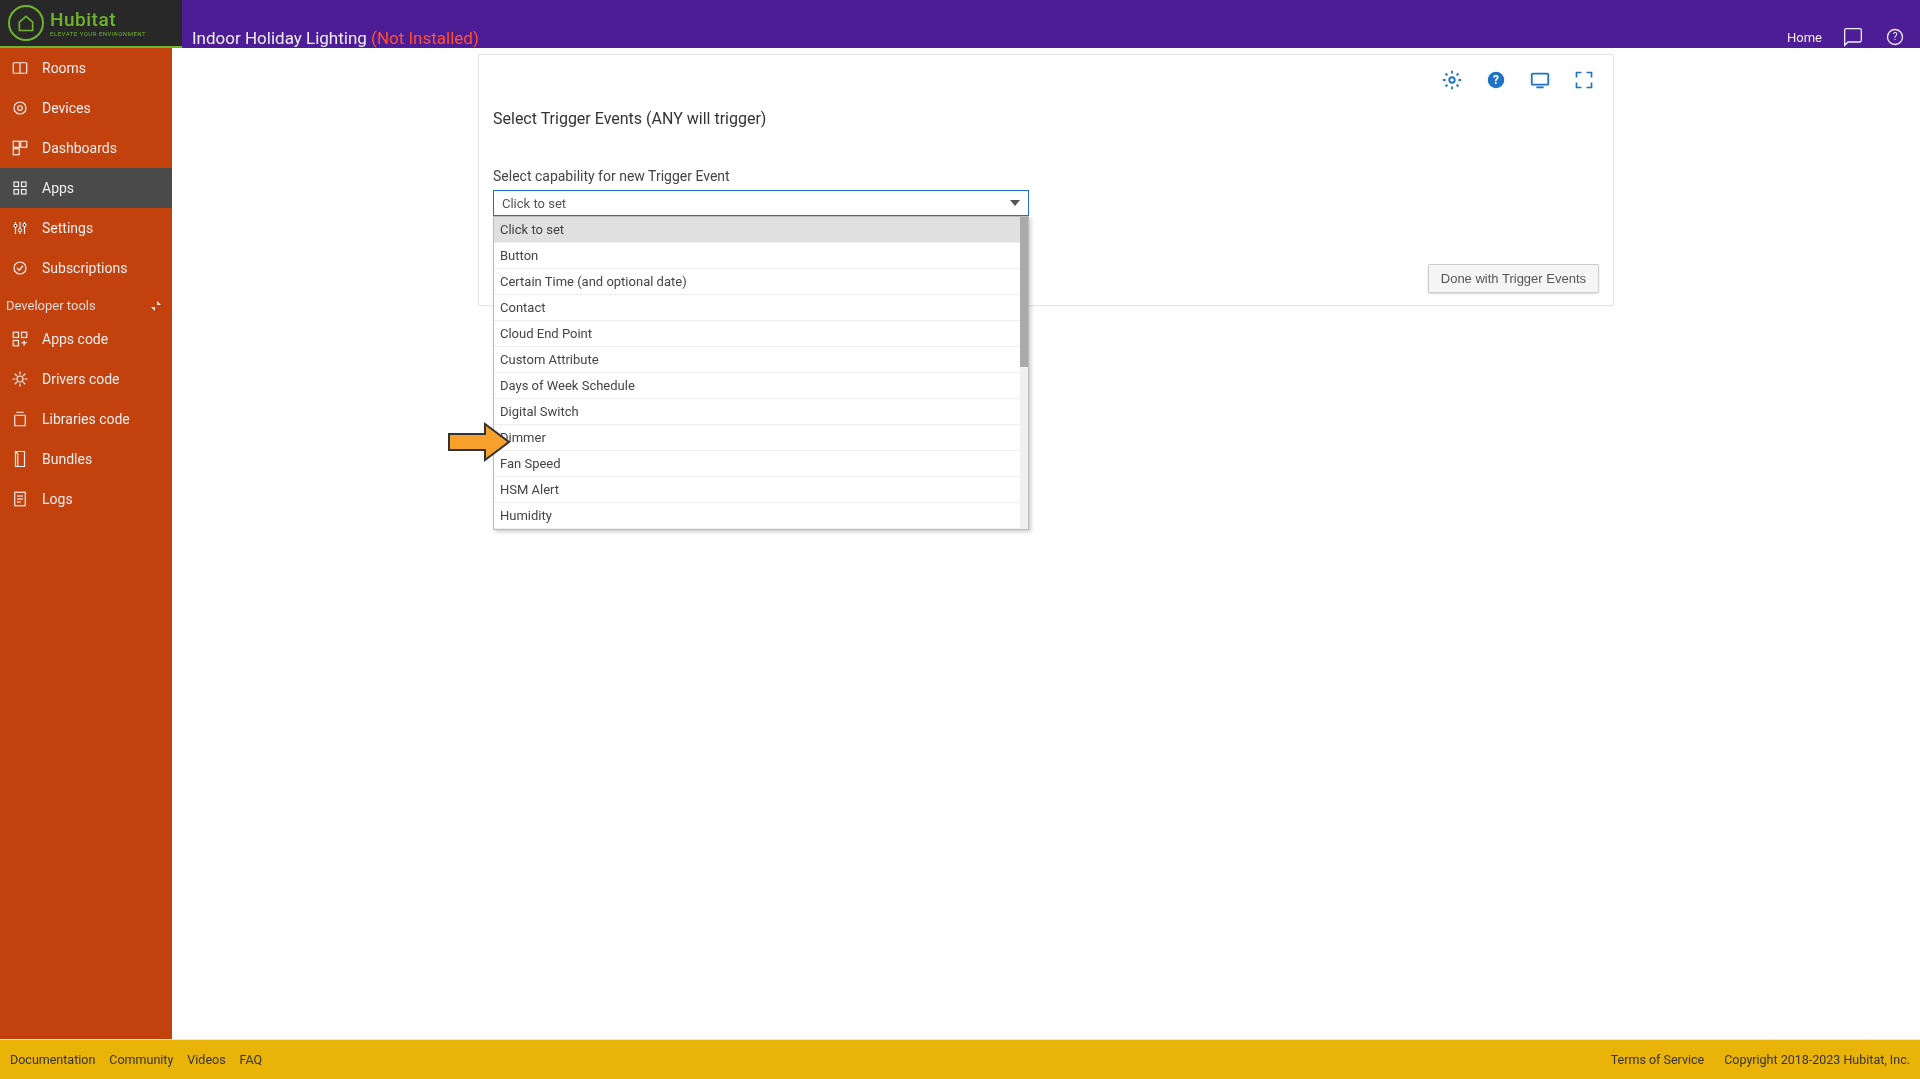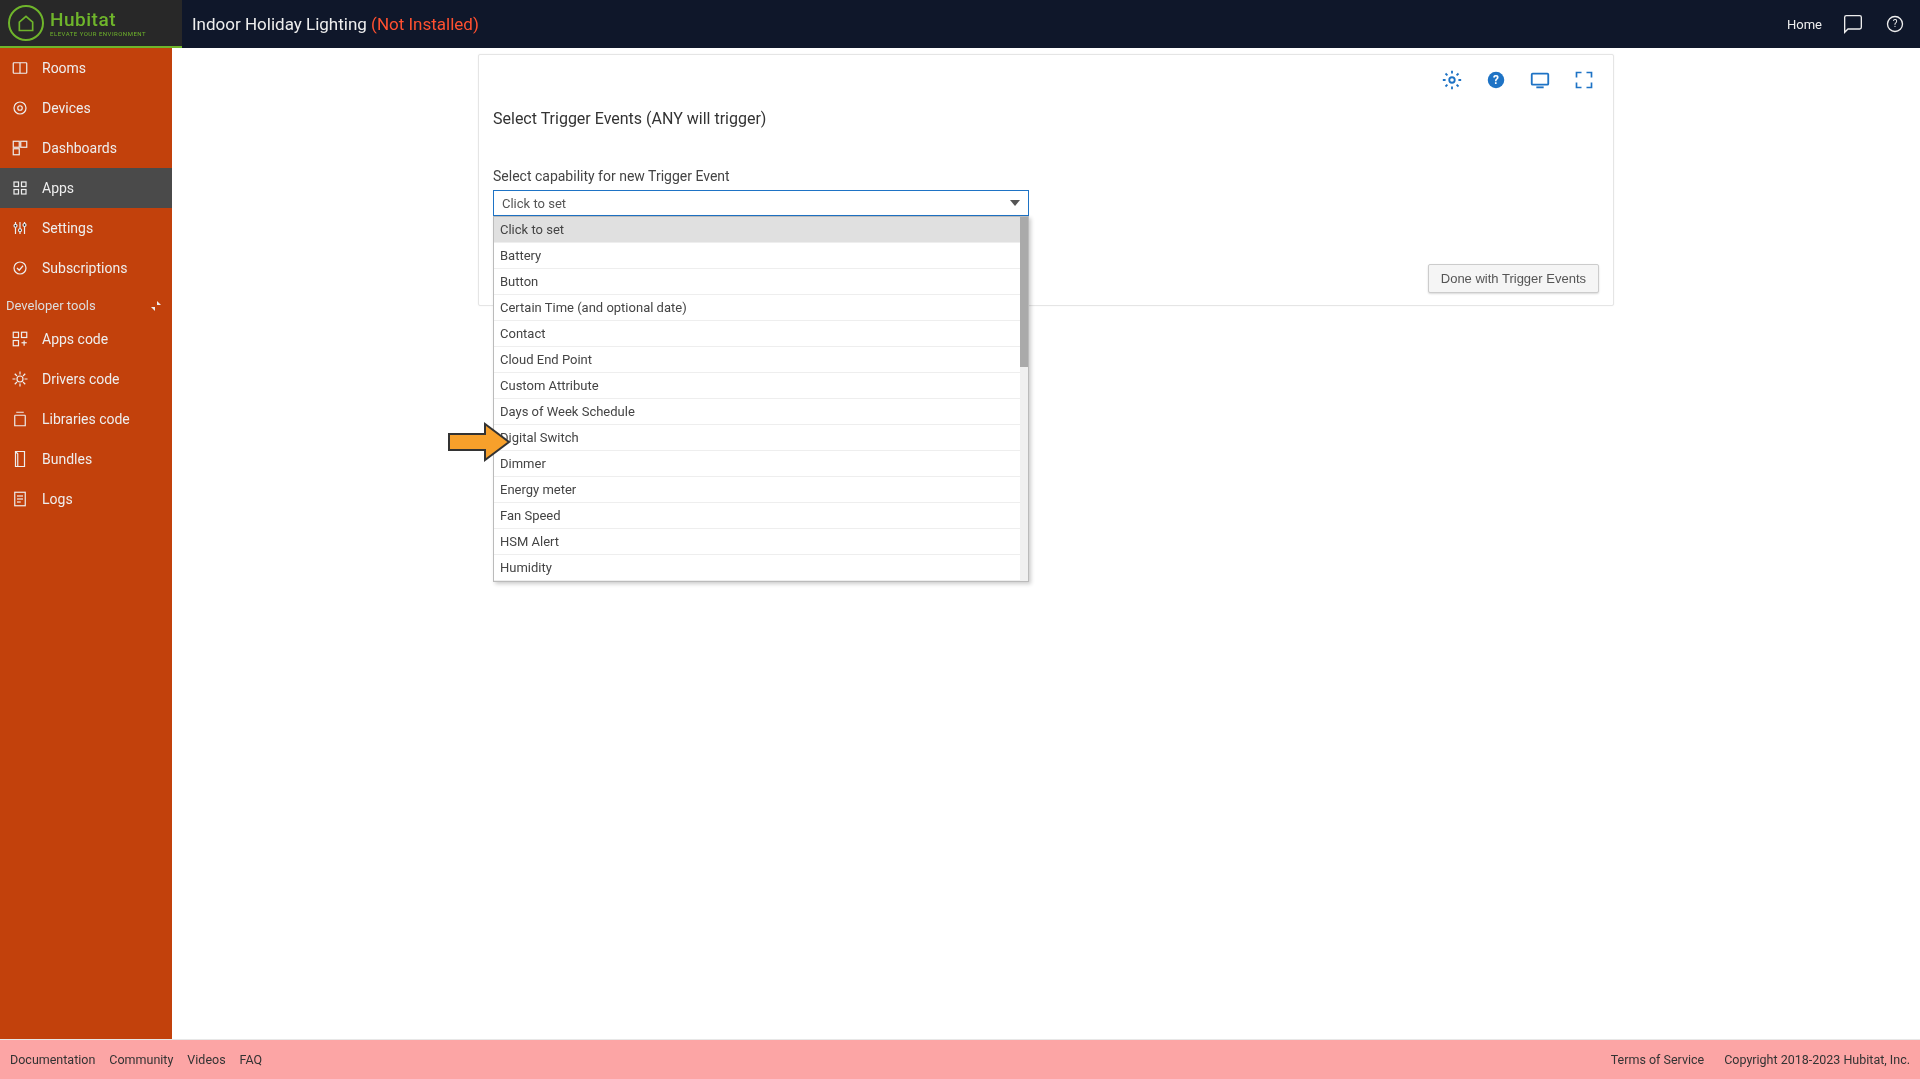--- a/index.html
+++ b/index.html
@@ -1,21 +1,21 @@
 <!DOCTYPE html>
 <html><head>
 <meta charset="utf-8">
 <style>
 * { margin: 0; padding: 0; box-sizing: border-box; }
 body { font-family: Roboto, Arial, sans-serif; background: #fff; color: #333; overflow: hidden; }
 
 .app { display: flex; flex-direction: column; height: 1079px; width: 1920px; }
 
 
-.topbar { height: 48px; background: #0f172a; display: flex; align-items: center; color: #eee; }
+.topbar { height: 48px; background: #4c1d95; display: flex; align-items: flex-end; color: #eee; }
 .logo-area { width: 182px; height: 48px; background: #282828; display: flex; align-items: center; padding-left: 8px; border-bottom: 2px solid #6fb52b; }
 .logo-circle { width: 36px; height: 36px; border: 2px solid #6fb52b; border-radius: 50%; display: flex; align-items: center; justify-content: center; margin-right: 6px; }
 .logo-circle svg { width: 20px; height: 20px; }
 .logo-text { display: flex; flex-direction: column; line-height: 1; }
 .logo-text .brand { color: #6fb52b; font-size: 19px; font-weight: 500; letter-spacing: 0.5px; }
 .logo-text .tag { color: #6fb52b; font-size: 6px; letter-spacing: 0.5px; margin-top: 2px; }
 .page-title { margin-left: 10px; font-size: 17px; }
 .page-title .not-installed { color: #ff5030; }
 .topbar-spacer { flex: 1; }
 .topbar-right { display: flex; align-items: center; gap: 20px; padding-right: 14px; }
@@ -49,21 +49,21 @@
 .opt { padding: 5px 6px; font-size: 13px; color: #444; border-bottom: 1px solid #eee; cursor: pointer; }
 .opt.selected { background: #e0e0e0; }
 
 .done-row { display: flex; justify-content: flex-end; padding: 36px 14px 0 0; }
 .done-btn { border: 1px solid #ccc; background: #f5f5f5; color: #555; font-size: 13px; padding: 6px 12px; border-radius: 2px; box-shadow: 0 1px 2px rgba(0,0,0,0.15); cursor: pointer; }
 
 
 .arrow-annot { position: absolute; left: -46px; top: 232px; z-index: 20; }
 
 
-.footer { height: 40px; background: #fca5a5; border-top: 1px solid #e7e7e7; display: flex; align-items: center; font-size: 12.5px; color: #333; padding: 12px 10px; }
+.footer { height: 40px; background: #eab308; border-top: 1px solid #e7e7e7; display: flex; align-items: center; font-size: 12.5px; color: #333; padding: 12px 10px; }
 .footer .fl { display: flex; gap: 14px; }
 .footer .spacer { flex: 1; }
 .footer .fr { display: flex; gap: 20px; }
 
 svg { display: block; }
 </style>
 </head>
 <body>
 
 <div class="app">
@@ -256,30 +256,28 @@
           <div class="field-label">Select capability for new Trigger Event</div>
 
           <div class="select-wrap">
             <div class="select-display">
               <span>Click to set</span>
               <span class="caret"></span>
             </div>
             <div class="dropdown-panel">
               <div class="dropdown-inner" id="dropdown-inner">
                 <div class="opt selected">Click to set</div>
-                  <div class="opt">Battery</div>
                   <div class="opt">Button</div>
                   <div class="opt">Certain Time (and optional date)</div>
                   <div class="opt">Contact</div>
                   <div class="opt">Cloud End Point</div>
                   <div class="opt">Custom Attribute</div>
                   <div class="opt">Days of Week Schedule</div>
                   <div class="opt">Digital Switch</div>
                   <div class="opt">Dimmer</div>
-                  <div class="opt">Energy meter</div>
                   <div class="opt">Fan Speed</div>
                   <div class="opt">HSM Alert</div>
                   <div class="opt">Humidity</div>
                   <div class="dropdown-scroll-track"></div>
                 <div class="dropdown-scroll-thumb"></div>
               </div>
             </div>
 
             <div class="arrow-annot">
               <svg width="64" height="40" viewBox="0 0 64 40">

